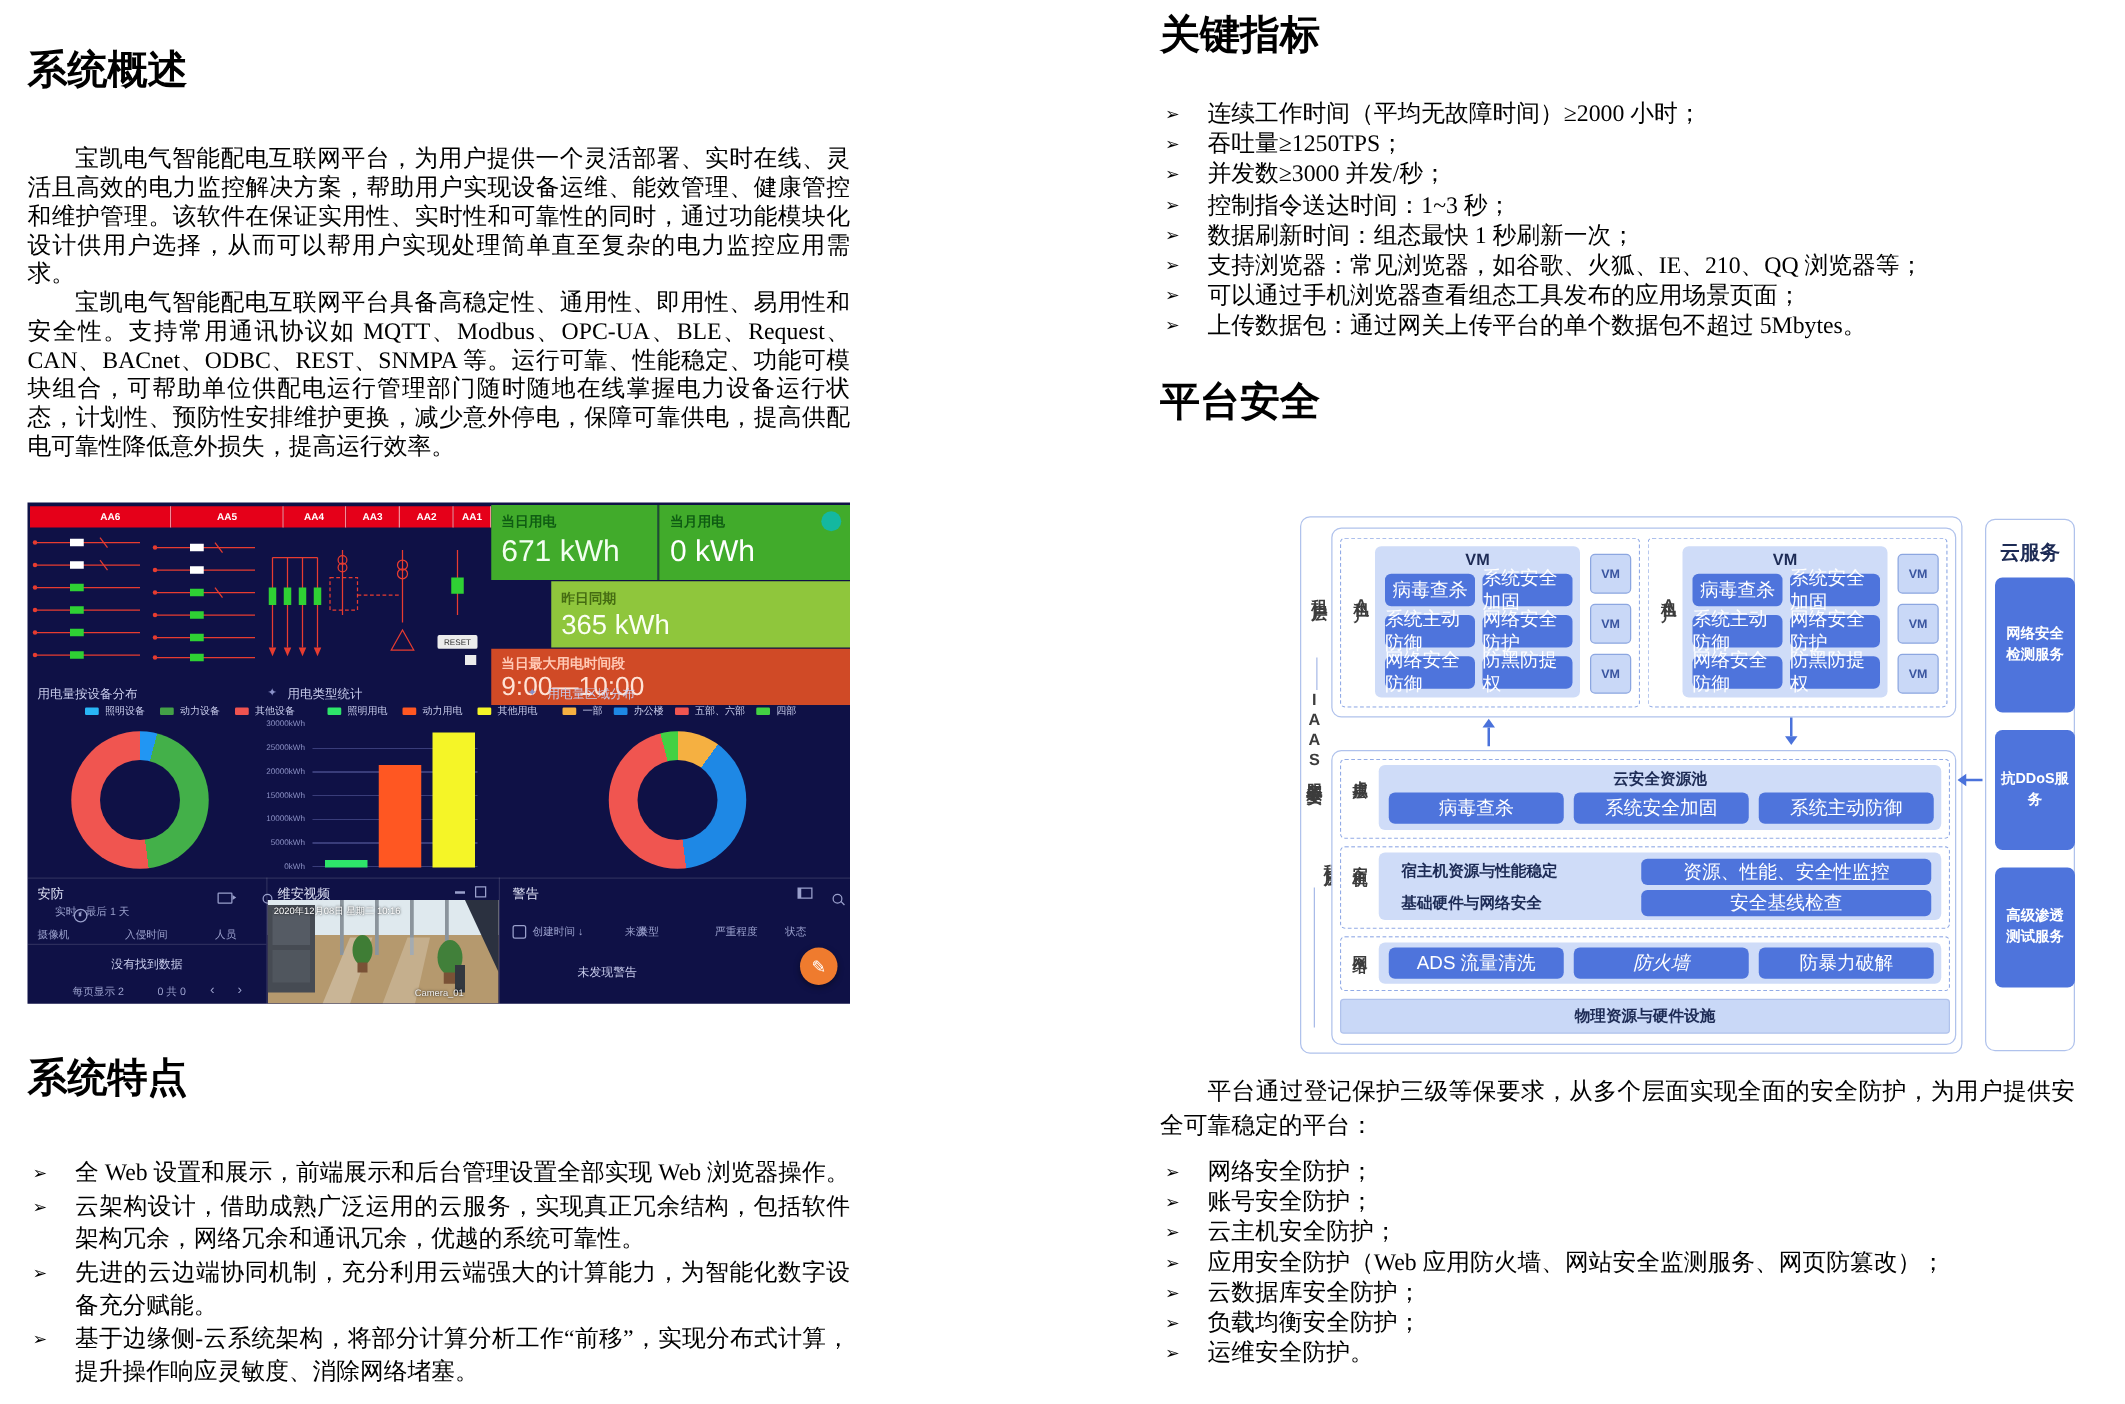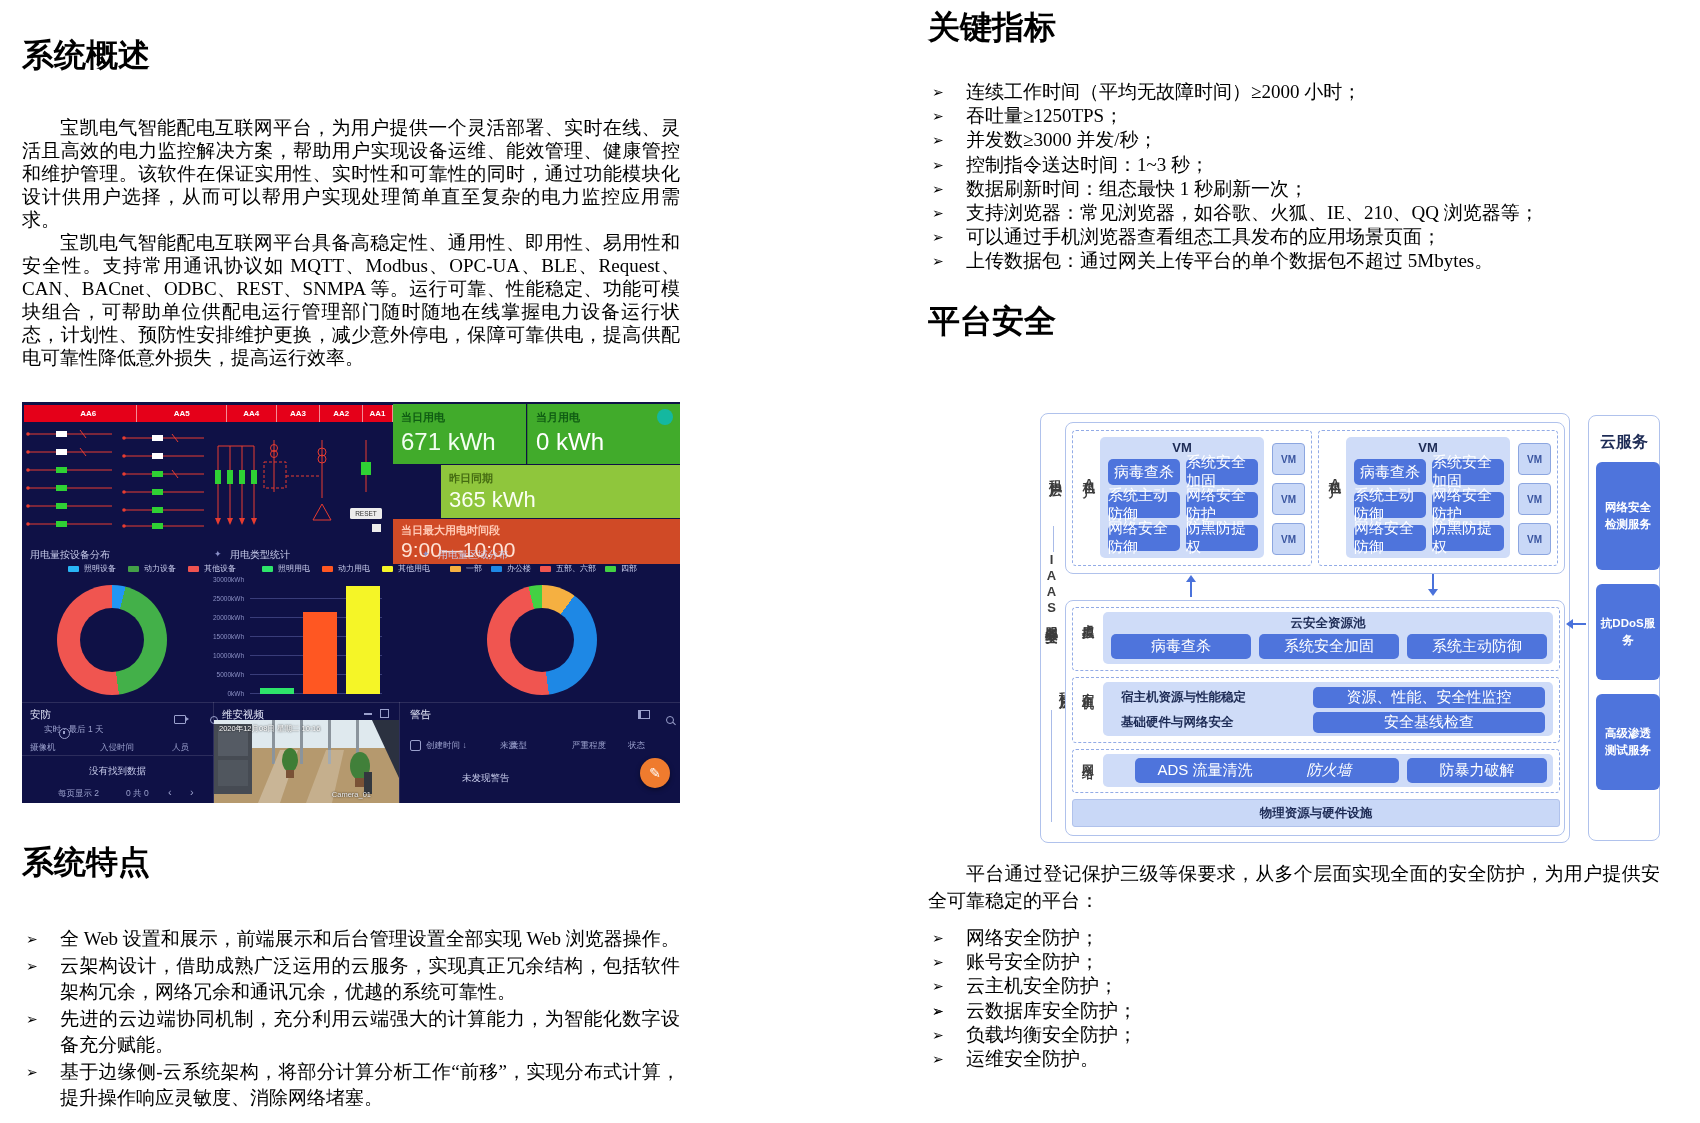--- a/index.html
+++ b/index.html
@@ -417,21 +417,21 @@
             <div class="abs dtitle" style="left:18px;top:7px;font-size:12.5px;">宿主机资源与性能稳定</div>
             <div class="abs dbtn" style="left:210px;top:5px;width:232px;height:21px;">资源、性能、安全性监控</div>
             <div class="abs dtitle" style="left:18px;top:32px;font-size:12.5px;">基础硬件与网络安全</div>
             <div class="abs dbtn" style="left:210px;top:30px;width:232px;height:21px;">安全基线检查</div>
           </div>
         </div>
 
         <div class="abs ddash" style="left:6px;top:148px;width:486px;height:42px;">
           <div class="abs vtext" style="left:6px;top:5px;font-size:12px;">网络</div>
           <div class="abs dpanel" style="left:30px;top:4px;width:450px;height:33px;">
-            <div class="abs dbtn" style="left:8px;top:4px;width:140px;height:25px;margin-left:24px;">ADS 流量清洗</div>
+            <div class="abs dbtn" style="left:8px;top:4px;width:140px;height:25px;">ADS 流量清洗</div>
             <div class="abs dbtn" style="left:156px;top:4px;width:140px;height:25px;font-style:italic;">防火墙</div>
             <div class="abs dbtn" style="left:304px;top:4px;width:140px;height:25px;">防暴力破解</div>
           </div>
         </div>
 
         <div class="abs" style="left:6px;top:198px;width:486px;height:26px;background:#c9d8f7;border:1px solid #b0c2ec;border-radius:3px;
              display:flex;align-items:center;justify-content:center;font-weight:700;font-size:12.5px;color:#1d2b55;">物理资源与硬件设施</div>
       </div>
     </div>
 
@@ -444,19 +444,19 @@
       <div class="abs cloudbtn" style="left:7px;top:168px;width:56px;height:88px;">抗DDoS服务</div>
       <div class="abs cloudbtn" style="left:7px;top:278px;width:56px;height:88px;">高级渗透测试服务</div>
     </div>
   </div>
 
   <div class="abs para" style="left:928px;top:860px;width:732px;line-height:27px;">平台通过登记保护三级等保要求，从多个层面实现全面的安全防护，为用户提供安全可靠稳定的平台：</div>
   <div class="abs blist" style="left:928px;top:926px;width:732px;">
     <div class="bitem m-item"><span class="bmark">➢</span><span>网络安全防护；</span></div>
     <div class="bitem m-item"><span class="bmark">➢</span><span>账号安全防护；</span></div>
     <div class="bitem m-item"><span class="bmark">➢</span><span>云主机安全防护；</span></div>
-    <div class="bitem m-item"><span class="bmark">➢</span></div>
+    <div class="bitem m-item"><span class="bmark">➢</span><span>应用安全防护（Web 应用防火墙、网站安全监测服务、网页防篡改）；</span></div>
     <div class="bitem m-item"><span class="bmark">➢</span><span>云数据库安全防护；</span></div>
     <div class="bitem m-item"><span class="bmark">➢</span><span>负载均衡安全防护；</span></div>
     <div class="bitem m-item"><span class="bmark">➢</span><span>运维安全防护。</span></div>
   </div>
 
 </div>
 
 </body></html>

